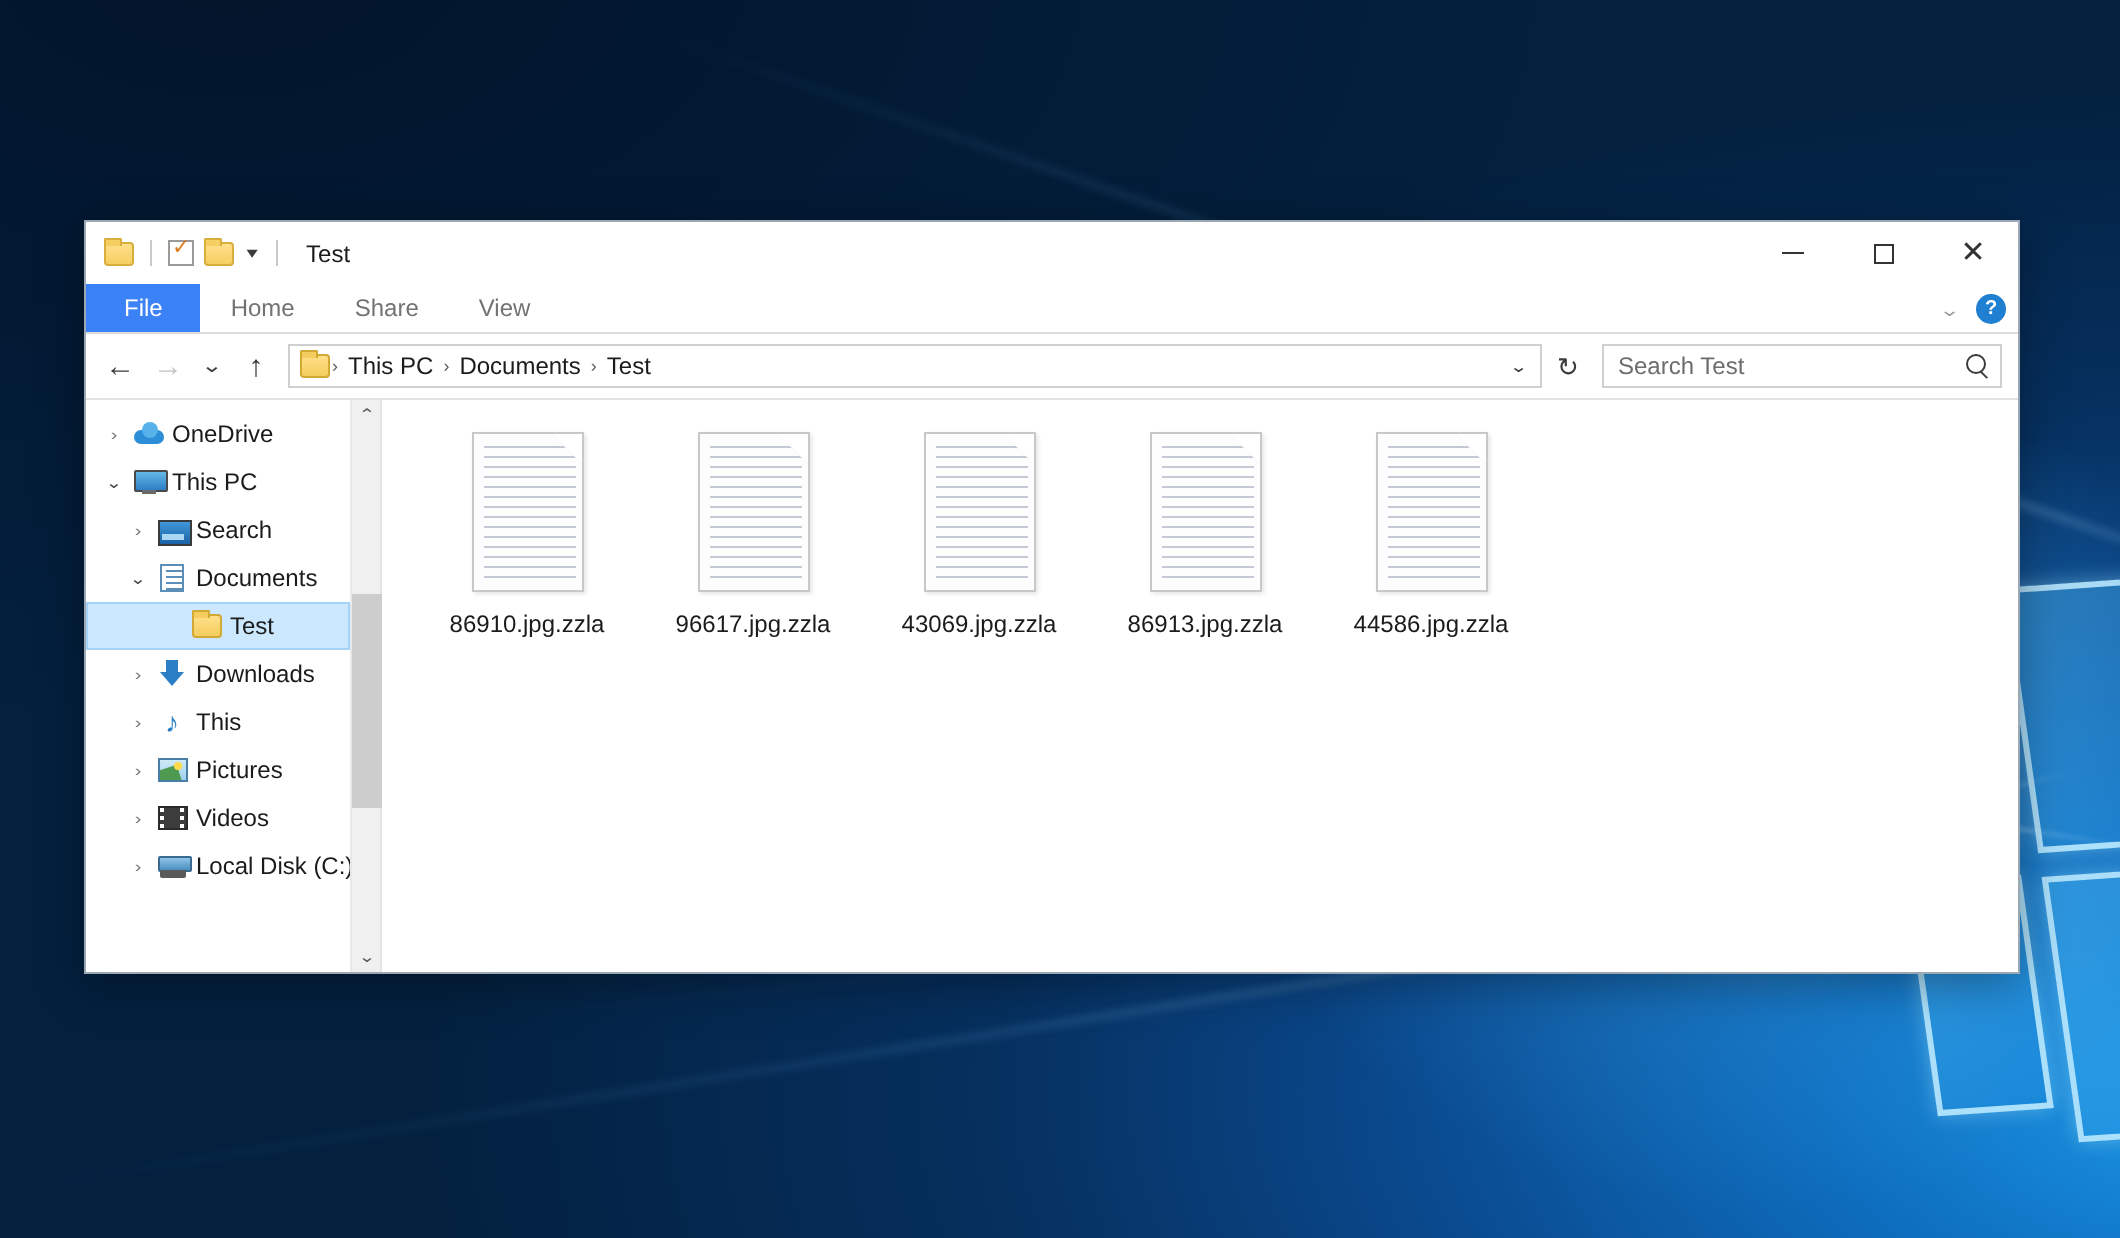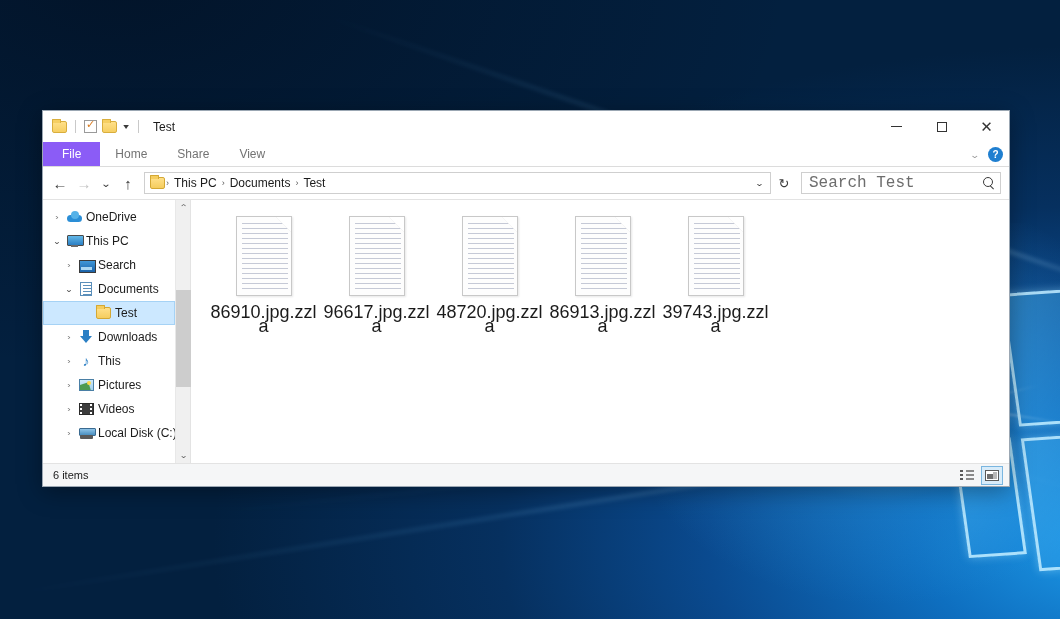--- a/index.html
+++ b/index.html
@@ -138,21 +138,21 @@
     display: flex; align-items: stretch;
     flex: none; position: relative;
   }
   .tab {
     padding: 0 15px;
     display: flex; align-items: center;
     font-size: 12px; color: #737373;
     cursor: default;
   }
   .tab.file {
-    background: #8b5cf6; color: #fff;
+    background: #3b82f6; color: #fff;
     padding: 0 19px;
   }
   .ribbon-right {
     position: absolute; right: 6px; top: 0; height: 25px;
     display: flex; align-items: center; gap: 9px;
   }
   .rib-chev { font-size: 9px; color: #9a9a9a; transform: scaleX(1.4); }
   .help-icon {
     width: 15px; height: 15px; border-radius: 50%;
     background: #1f7fd0; color: #fff;
@@ -200,22 +200,22 @@
   }
   .searchbox {
     width: 200px; height: 22px;
     border: 1px solid #cfcfcf; background: #fff;
     display: flex; align-items: center;
     padding: 0 4px 0 7px;
     margin-left: 4px;
   }
   .searchbox input {
     flex: 1; border: none; outline: none;
-    font-family: Liberation Mono, monospace;
-    font-size: 16px; color: #ef4444; background: transparent;
+    font-family: Liberation Sans, sans-serif;
+    font-size: 12px; color: #ef4444; background: transparent;
     min-width: 0;
   }
   .searchbox input::placeholder { color: #6d6d6d; }
   .mag {
     width: 13px; height: 13px; position: relative; flex: none;
   }
   .mag::before {
     content: ""; position: absolute; left: 0; top: 0;
     width: 8px; height: 8px; border: 1.3px solid #3b3b3b; border-radius: 50%;
   }
@@ -437,21 +437,21 @@
     border-left: 15px solid transparent;
     border-top: 15px solid #ffffff;
   }
   .page-fold-shadow {
     position: absolute; right: 0; top: 0;
     width: 0; height: 0;
     border-left: 15px solid transparent;
     border-top: 15px solid #dcdcdc;
   }
   .file-name {
-    font-size: 18px; color: #1b1b1b;
+    font-size: 12px; color: #1b1b1b;
     text-align: center;
     line-height: 14px;
     max-width: 108px;
     word-break: break-all;
   }
 
   
   .statusbar {
     height: 23px; flex: none;
     background: #f5f6f7;
@@ -683,52 +683,40 @@
             <div class="file-name">96617.jpg.zzla</div>
           </div>
           <div class="file-item">
             <div class="file-ico">
               <div class="page">
                 <div class="page-lines"></div>
                 <div class="page-fold-shadow"></div>
                 <div class="page-fold"></div>
               </div>
             </div>
-            <div class="file-name">48720.jpg.zzla</div>
+            <div class="file-name">43069.jpg.zzla</div>
           </div>
           <div class="file-item">
             <div class="file-ico">
               <div class="page">
                 <div class="page-lines"></div>
                 <div class="page-fold-shadow"></div>
                 <div class="page-fold"></div>
               </div>
             </div>
             <div class="file-name">86913.jpg.zzla</div>
           </div>
           <div class="file-item">
             <div class="file-ico">
               <div class="page">
                 <div class="page-lines"></div>
                 <div class="page-fold-shadow"></div>
                 <div class="page-fold"></div>
               </div>
             </div>
-            <div class="file-name">39743.jpg.zzla</div>
+            <div class="file-name">44586.jpg.zzla</div>
           </div>
         </div>
     </div>
 
-    <div class="statusbar">
-      <span>6 items</span>
-      <span class="status-spacer"></span>
-      <div class="viewbtns">
-        <div class="viewbtn">
-          <span class="g-details"></span>
-        </div>
-        <div class="viewbtn active">
-          <span class="g-large"></span>
-        </div>
-      </div>
-    </div>
 
   </div>
 </div>
 
 </body></html>

